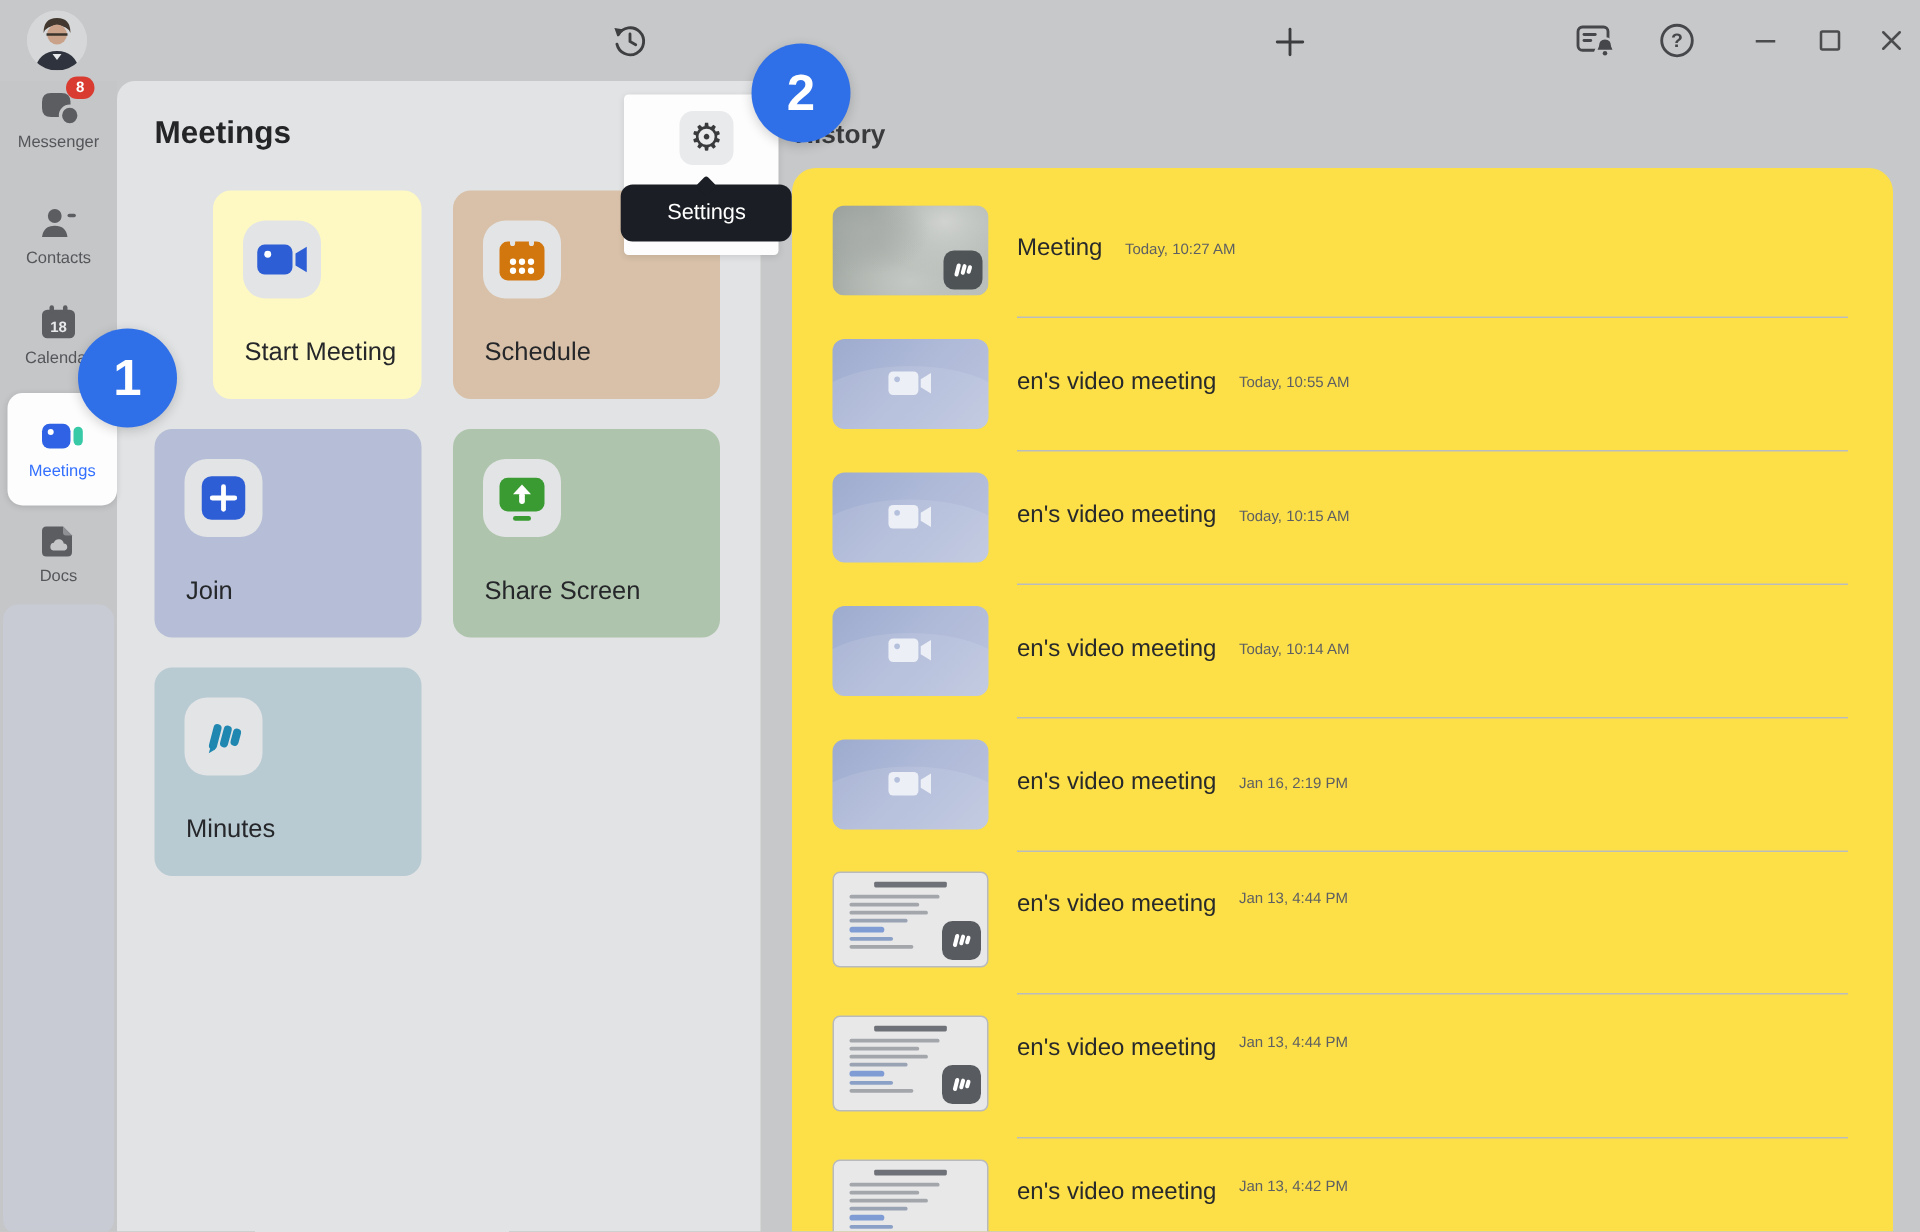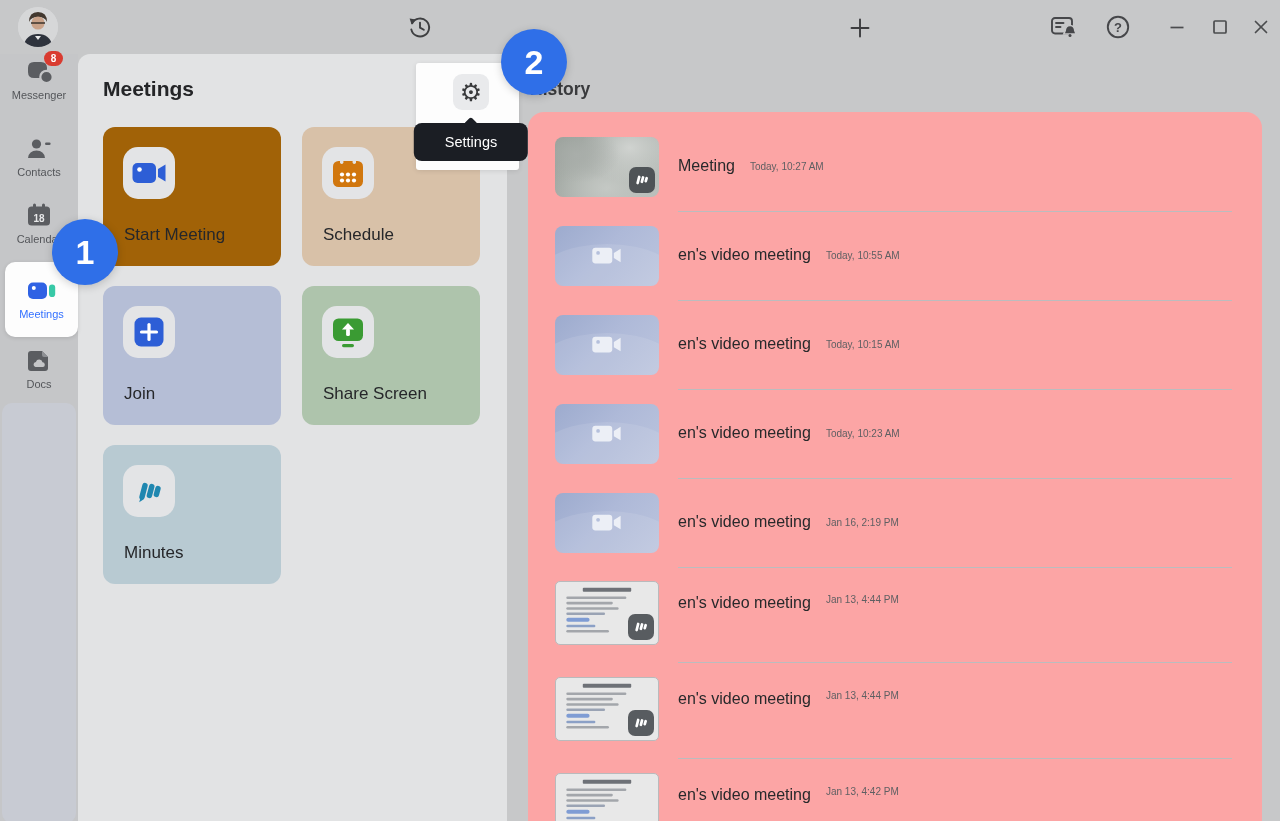--- a/index.html
+++ b/index.html
@@ -64,21 +64,21 @@
     width:10px;height:10px;background:#1b1e24;border-radius:2px;}
 
   
   .step-badge{position:absolute;width:66px;height:66px;border-radius:50%;color:#fff;font-size:34px;font-weight:700;
     display:flex;align-items:center;justify-content:center;z-index:50;box-shadow:0 2px 8px rgba(0,0,0,.18);}
   .step-1{left:52px;top:219px;}
   .step-2{left:501px;top:29px;}
 
   
   .history-heading{position:absolute;left:530px;top:79px;font-size:17.5px;font-weight:600;color:#3a3b3d;}
-  .history-container{position:absolute;left:528px;top:112px;width:734px;height:709px;background:#fca5a5;
+  .history-container{position:absolute;left:528px;top:112px;width:734px;height:709px;background:#fde047;
     border-radius:16px 16px 0 0;padding:10px 30px 0 27px;box-sizing:border-box;overflow:hidden;}
   .h-row{display:flex;align-items:center;height:89px;cursor:default;}
   .h-row.tall{height:96px;align-items:flex-start;}
   .h-thumb{width:104px;height:60px;border-radius:8px;flex:none;position:relative;overflow:hidden;}
   .tall .h-thumb{height:64px;margin-top:14px;border-radius:5px;}
   .h-content{flex:1;margin-left:19px;height:100%;display:flex;align-items:center;gap:15px;
     border-bottom:1px solid #bbbcbe;min-width:0;}
   .tall .h-content{align-items:flex-start;padding-top:27px;box-sizing:border-box;}
   .h-title{font-size:16px;color:#28292b;white-space:nowrap;}
   .h-time{font-size:10px;color:#5e5f62;white-space:nowrap;}
@@ -247,21 +247,21 @@
     </svg>
   </span>
   <span>Meetings</span>
 </div>
 
 <div class="main-pane">
   <div class="pane-title">Meetings</div>
 
   <div class="tiles">
 
-    <div class="tile" style="background: #a16207;">
+    <div class="tile" style="background: #fef9c3; margin-left: 39px;">
       <div class="tile-iconbox">
         <svg viewBox="0 0 36 28" width="36" height="28">
           <rect x="1.5" y="4" width="23.5" height="20" rx="5" fill="#2d5ed6"></rect>
           <circle cx="8.5" cy="10.5" r="2.3" fill="#ffffff"></circle>
           <polygon points="27,10 34.5,5.5 34.5,22.5 27,18" fill="#2d5ed6"></polygon>
         </svg>
       </div>
       <div class="tile-label">Start Meeting</div>
     </div>
 
@@ -377,21 +377,21 @@
   </div>
 
   <div class="h-row">
     <div class="h-thumb thumb-video">
       <svg width="30" height="21" style="position:relative">
           <use href="#sym-cam-thumb"></use>
         </svg>
     </div>
     <div class="h-content">
       <span class="h-title">en's video meeting</span>
-      <span class="h-time">Today, 10:23 AM</span>
+      <span class="h-time">Today, 10:14 AM</span>
     </div>
   </div>
 
   <div class="h-row">
     <div class="h-thumb thumb-video">
       <svg width="30" height="21" style="position:relative">
           <use href="#sym-cam-thumb"></use>
         </svg>
     </div>
     <div class="h-content">

